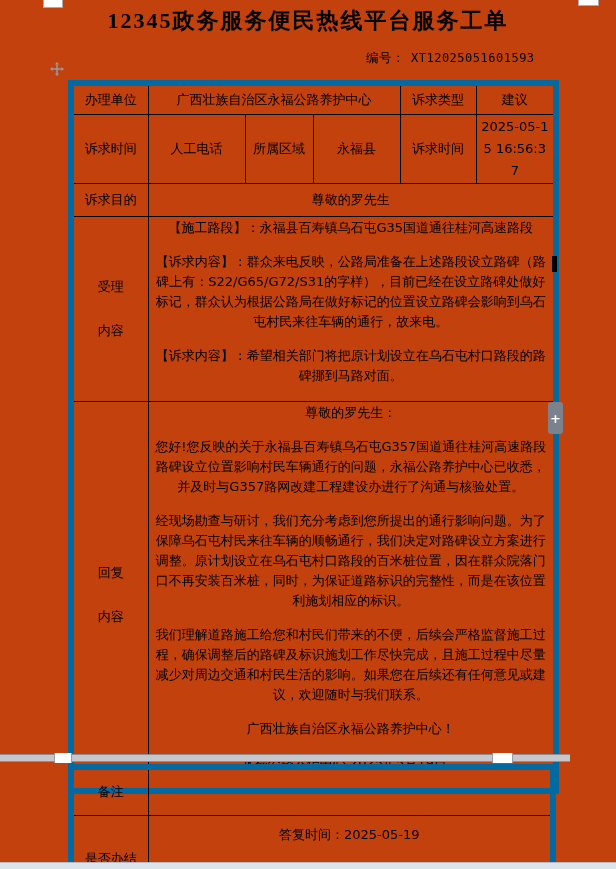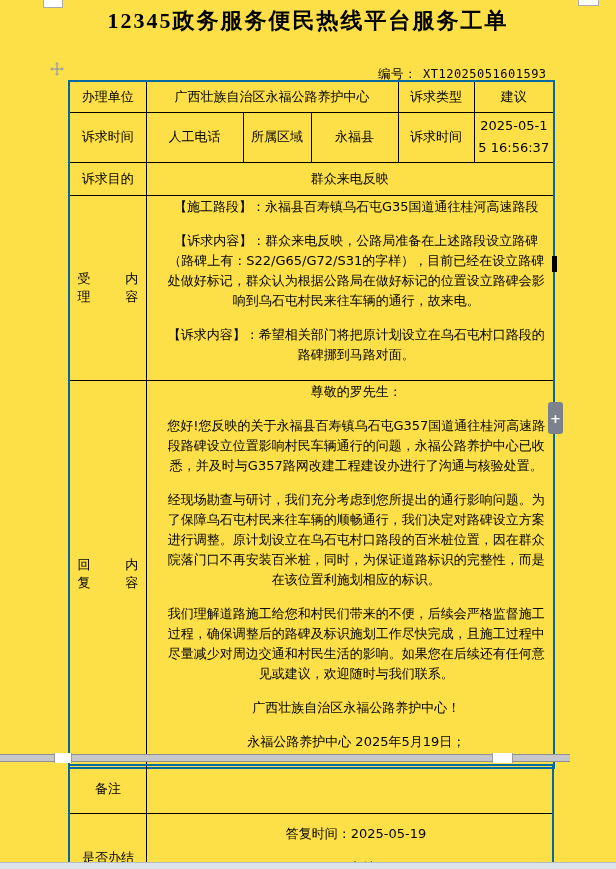--- a/index.html
+++ b/index.html
@@ -1,40 +1,40 @@
 <!DOCTYPE html>
 <html><head>
 <meta charset="utf-8">
 <style>
   html,body{margin:0;padding:0;background:#ffffff;}
-  .page{position:relative;width:616px;height:869px;background:#fde047;overflow:hidden;
+  .page{position:relative;width:616px;height:869px;background:#c2410c;overflow:hidden;
         font-family:"DejaVu Sans","Liberation Sans",sans-serif;color:#000;}
   .title{position:absolute;top:6px;left:0;width:100%;text-align:center;
          font-family:"Liberation Serif","DejaVu Serif",serif;font-weight:bold;
          font-size:22px;letter-spacing:2px;}
-  .docnum{position:absolute;top:66px;left:366px;font-size:12.5px;letter-spacing:0.5px;margin-left:12px;}
+  .docnum{position:absolute;top:50px;left:366px;font-size:12.5px;letter-spacing:0.5px;}
   .docnum .code{font-family:"DejaVu Sans Mono","Liberation Mono",monospace;font-size:12px;margin-left:6px;}
 
   
   .notch{position:absolute;background:#fff;border:1px solid #a9a9af;border-top:none;}
   .notch-tl{left:43px;top:0;width:18px;height:7px;}
   .notch-tr{left:578px;top:0;width:19px;height:5px;}
 
   .anchor{position:absolute;left:50px;top:61px;width:14px;height:14px;}
 
   table.grid{position:absolute;left:68px;border-collapse:collapse;table-layout:fixed;
-             width:486px;font-size:13px;border:2px solid #0369a1;}
+             width:486px;font-size:13px;border:6px solid #0369a1;}
   table.grid td{border:1px solid #000;text-align:center;vertical-align:middle;
                 padding:1px 3px;overflow:hidden;word-break:break-all;}
   table.t1{top:80px;}
   table.t2{top:764px;}
   td.content{ text-align:left;vertical-align:top;padding:3px 9px 0 9px;}
   td.lefttxt{ text-align:left;padding-left:8px;}
-  .para{margin:0 0 14px 13px;line-height:20px;}
-  .vlabel{display:flex;flex-direction:row;align-items:center;justify-content:center;gap:26px;}
+  .para{margin:0 0 14px 0;line-height:20px;}
+  .vlabel{display:flex;flex-direction:column;align-items:center;justify-content:center;gap:26px;}
   .time2{line-height:22px;}
 
   
   .pagebreak{position:absolute;left:0;top:754px;width:570px;height:8px;
              background:#c6c6cb;border-top:1px solid #8e8e95;border-bottom:1px solid #8e8e95;box-sizing:border-box;}
   .pb-notch{position:absolute;top:753px;height:10px;background:#fff;border-left:1px solid #9b9ba1;border-right:1px solid #9b9ba1;}
   .pb-notch-l{left:54px;width:16px;}
   .pb-notch-r{left:492px;width:19px;}
 
   
@@ -94,21 +94,21 @@
     <tr style="height:50px">
       <td>诉求时间</td>
       <td>人工电话</td>
       <td>所属区域</td>
       <td>永福县</td>
       <td>诉求时间</td>
       <td class="time2">2025-05-15 16:56:37</td>
     </tr>
     <tr style="height:33px">
       <td>诉求目的</td>
-      <td colspan="5" class="lefttxt">群众来电反映</td>
+      <td colspan="5" class="lefttxt">尊敬的罗先生</td>
     </tr>
     <tr style="height:167px">
       <td>
         <div class="vlabel">
           <span>受理</span>
           <span>内容</span>
         </div>
       </td>
       <td colspan="5" class="content">
             <p class="para">【施工路段】：永福县百寿镇乌石屯G35国道通往桂河高速路段</p>

